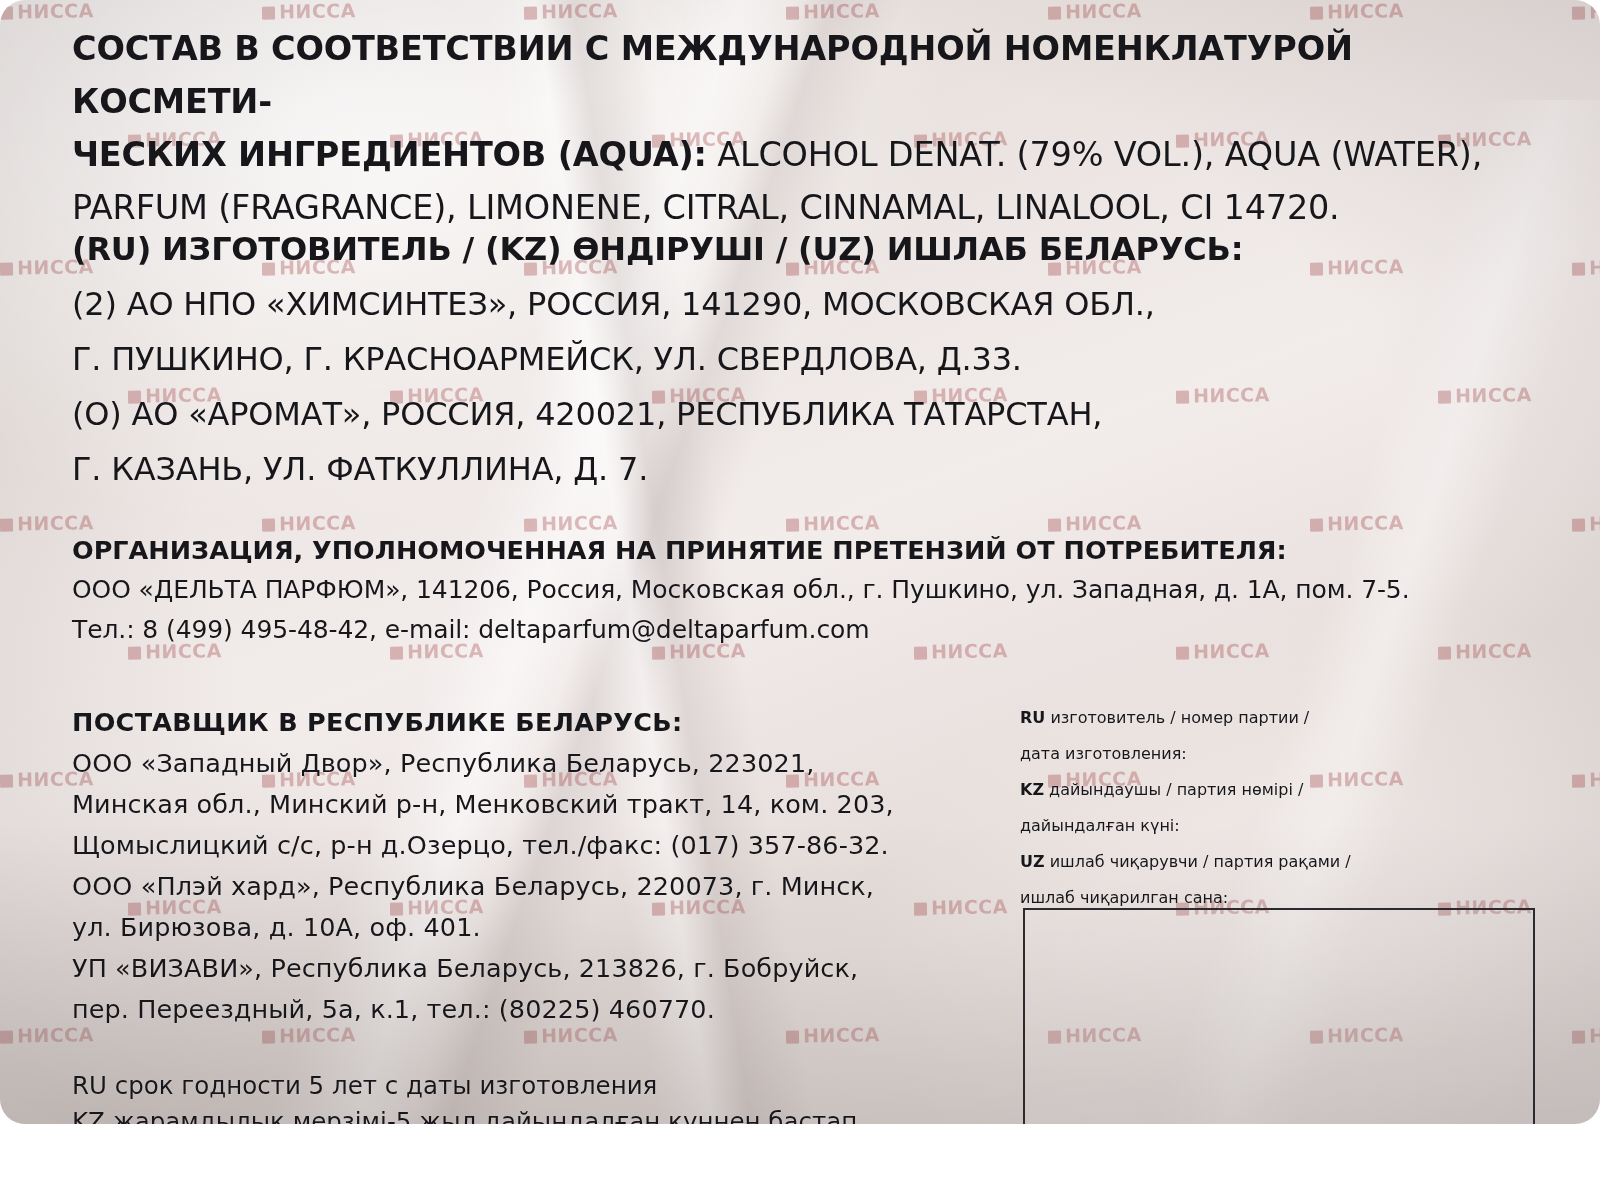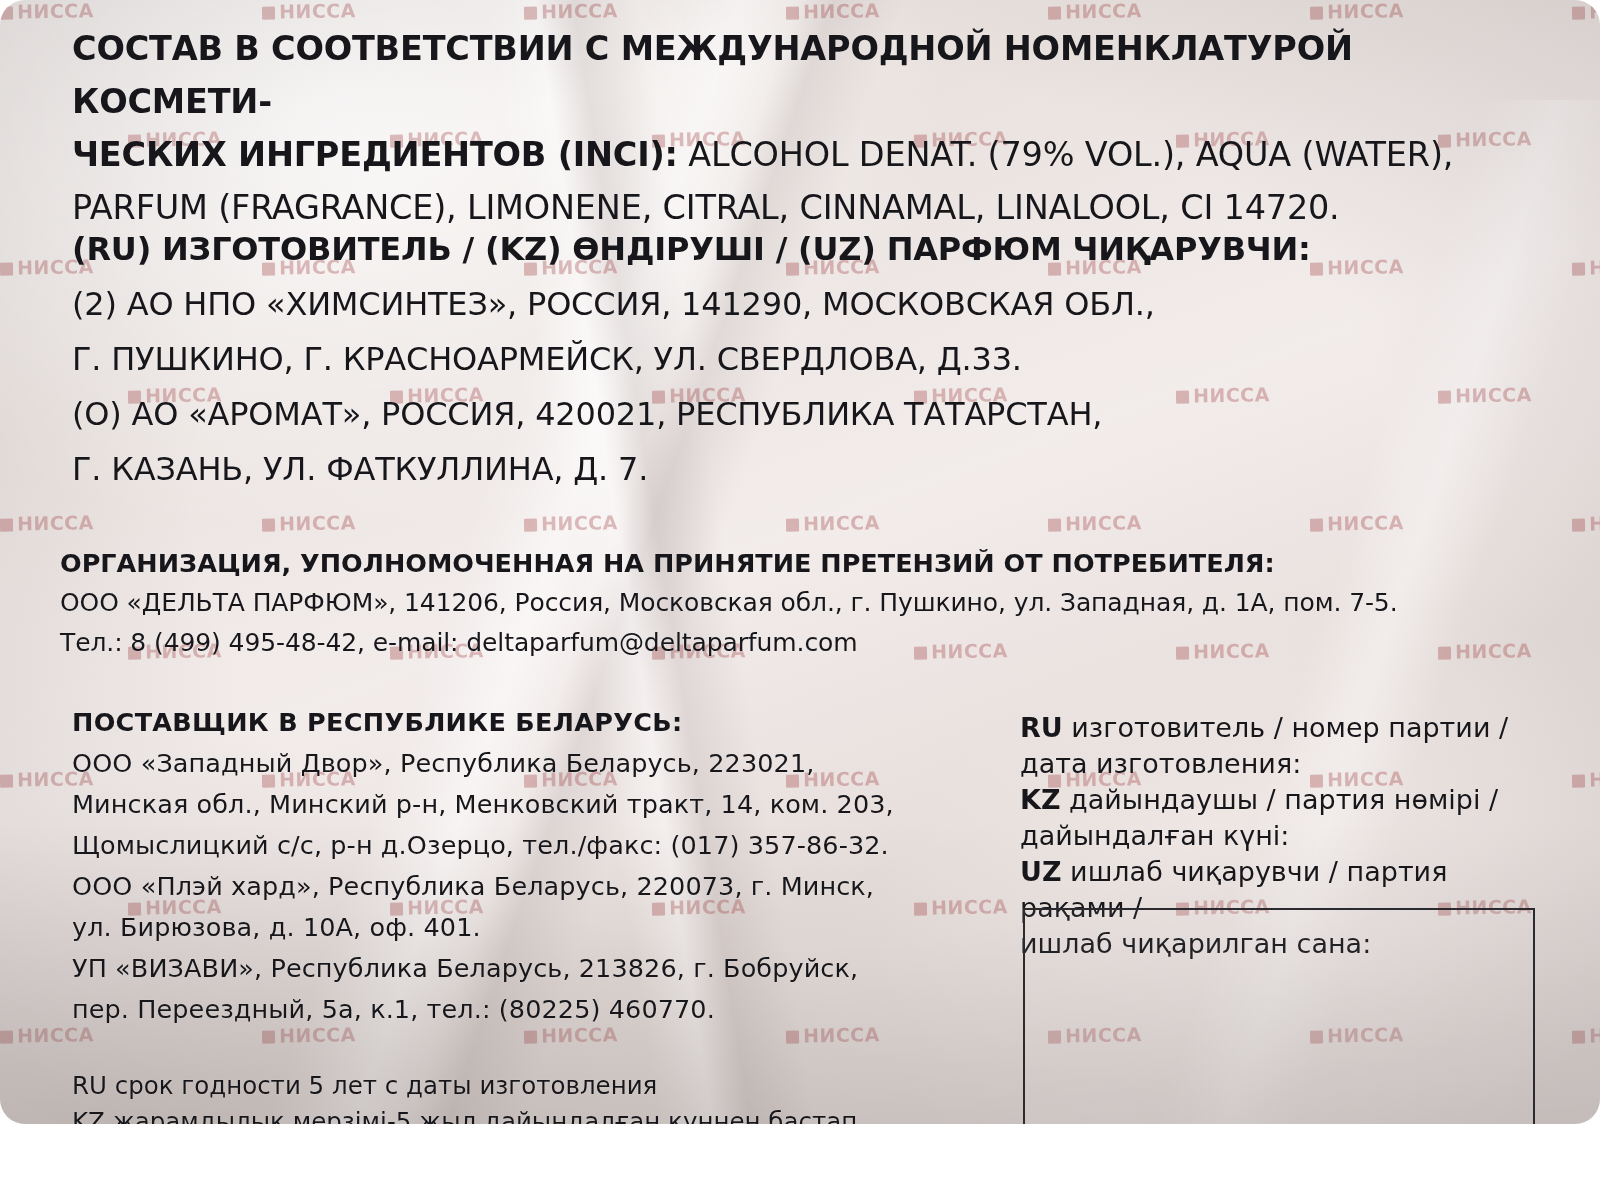--- a/index.html
+++ b/index.html
@@ -117,50 +117,48 @@
     left: 72px;
     top: 222px;
     font-size: 32px;
     line-height: 55px;
     letter-spacing: -0.2px;
   }
   #manu .hd { font-weight: 700; }
 
   
   #claims {
-    left: 60px;
+    left: 72px;
     top: 530px;
     font-size: 25px;
     line-height: 40px;
     letter-spacing: -0.1px;
-    margin-top: 13px;
   }
   #claims .hd { font-weight: 700; font-size: 25.5px; letter-spacing: 0px; }
 
   
   #belarus {
     left: 72px;
     top: 702px;
     width: 900px;
     font-size: 25.5px;
     line-height: 41px;
     letter-spacing: 0.1px;
   }
   #belarus .hd { font-weight: 700; letter-spacing: 0.3px; }
   #belarus .just { text-align: justify; text-align-last: left; }
 
   
   #legend {
     left: 1020px;
     top: 700px;
     width: 520px;
-    font-size: 27px;
+    font-size: 16px;
     line-height: 36px;
     letter-spacing: 0px;
-    margin-top: 10px;
   }
   #legend b { font-weight: 700; }
 
   
   #batchbox {
     position: absolute;
     left: 1023px;
     top: 908px;
     width: 508px;
     height: 262px;
@@ -258,27 +256,27 @@
   <div class="shadowband"></div>
   <div class="vignette"></div>
 
   <div class="content">
 
     <div class="blk" id="inci">
       <div class="ln">
         <b>СОСТАВ В СООТВЕТСТВИИ С МЕЖДУНАРОДНОЙ НОМЕНКЛАТУРОЙ КОСМЕТИ-</b>
       </div>
       <div class="ln">
-        <b>ЧЕСКИХ ИНГРЕДИЕНТОВ (INCI):</b>
+        <b>ЧЕСКИХ ИНГРЕДИЕНТОВ (AQUA):</b>
         <span>ALCOHOL DENAT. (79% VOL.), AQUA (WATER), PARFUM (FRAGRANCE), LIMONENE, CITRAL, CINNAMAL, LINALOOL, CI 14720.</span>
       </div>
     </div>
 
     <div class="blk" id="manu">
-      <div class="ln hd">(RU) ИЗГОТОВИТЕЛЬ / (KZ) ӨНДІРУШІ / (UZ) ПАРФЮМ ЧИҚАРУВЧИ:</div>
+      <div class="ln hd">(RU) ИЗГОТОВИТЕЛЬ / (KZ) ӨНДІРУШІ / (UZ) ИШЛАБ БЕЛАРУСЬ:</div>
       <div class="ln">(2) АО НПО «ХИМСИНТЕЗ», РОССИЯ, 141290, МОСКОВСКАЯ ОБЛ.,</div>
       <div class="ln">Г. ПУШКИНО, Г. КРАСНОАРМЕЙСК, УЛ. СВЕРДЛОВА, Д.33.</div>
       <div class="ln">(О) АО «АРОМАТ», РОССИЯ, 420021, РЕСПУБЛИКА ТАТАРСТАН,</div>
       <div class="ln">Г. КАЗАНЬ, УЛ. ФАТКУЛЛИНА, Д. 7.</div>
     </div>
 
     <div class="blk" id="claims">
       <div class="ln hd">ОРГАНИЗАЦИЯ, УПОЛНОМОЧЕННАЯ НА ПРИНЯТИЕ ПРЕТЕНЗИЙ ОТ ПОТРЕБИТЕЛЯ:</div>
       <div class="ln">ООО «ДЕЛЬТА ПАРФЮМ», 141206, Россия, Московская обл., г. Пушкино, ул. Западная, д. 1А, пом. 7-5.</div>
       <div class="ln">Тел.: 8 (499) 495-48-42, e-mail: deltaparfum@deltaparfum.com</div>

